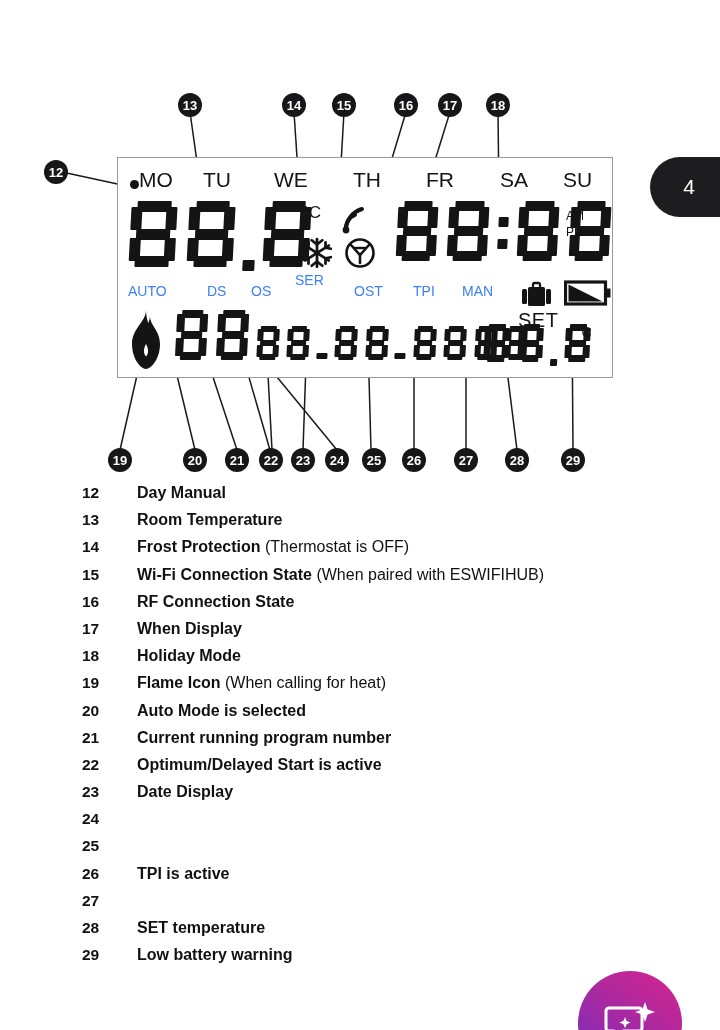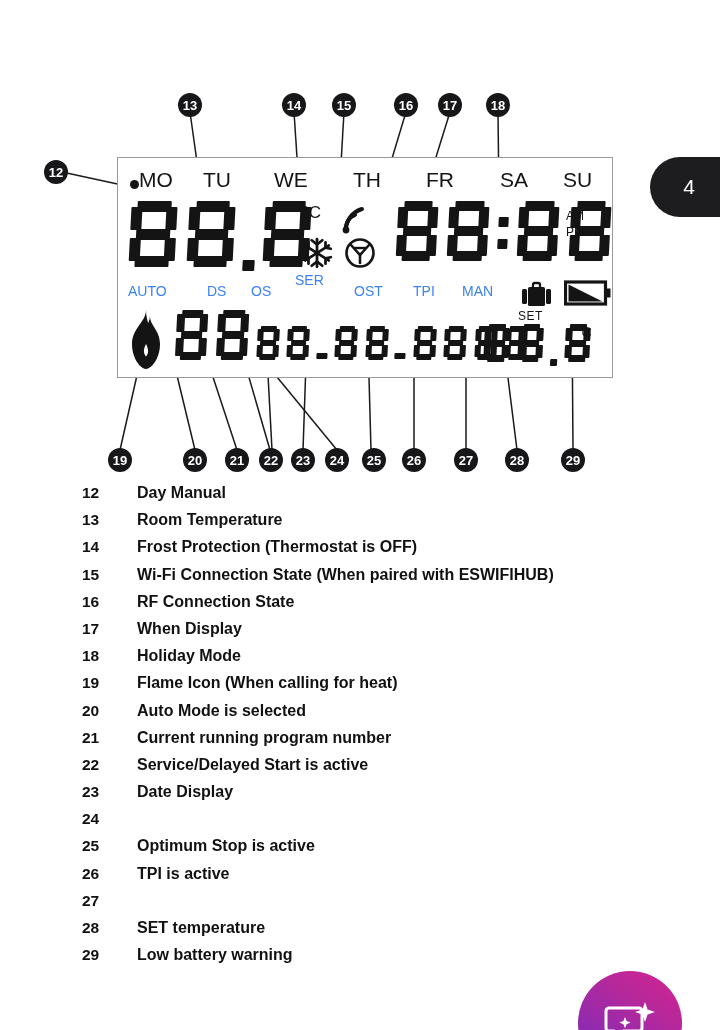--- a/index.html
+++ b/index.html
@@ -60,21 +60,21 @@
   }
   .dot{position:absolute;width:9px;height:9px;border-radius:50%;background:#141414;}
   #leader-lines{position:absolute;left:0;top:0;width:720px;height:480px;pointer-events:none;}
 
   
   #legend{position:absolute;left:0;top:484px;width:720px;}
   .lrow{position:relative;height:27.2px;}
   .lnum{position:absolute;left:82px;font-size:15.5px;font-weight:bold;color:#111;}
   .ltxt{position:absolute;left:137px;font-size:16px;color:#111;white-space:nowrap;}
   .ltxt b{font-weight:bold;}
-  .ltxt span.paren{font-weight:bold;}
+  .ltxt span.paren{font-weight:normal;}
 
   
   #fab{
     position:absolute;left:578px;top:971px;width:104px;height:104px;border-radius:50%;
     background:linear-gradient(215deg,#d5238f 0%,#b5289b 35%,#8e2bb0 72%,#7b2cb8 100%);
     display:flex;align-items:center;justify-content:center;
   }
 </style>
 </head>
 <body>
@@ -292,21 +292,21 @@
       <rect x="4" y="9" width="5" height="15" rx="1.5" fill="#141414"></rect>
       <rect x="28" y="9" width="5" height="15" rx="1.5" fill="#141414"></rect>
     </svg>
 
     <svg style="position:absolute;left:446px;top:122px" width="48" height="26" viewBox="0 0 48 26">
       <rect x="1.5" y="2" width="40" height="22" fill="none" stroke="#141414" stroke-width="3.2"></rect>
       <rect x="41.5" y="8.5" width="5" height="9" fill="#141414"></rect>
       <path d="M4.5 21.5 L4.5 4.5 L38.5 21.5 Z" fill="#141414"></path>
     </svg>
 
-    <div class="tiny" style="left:400px;top:152px;font-size:12px;letter-spacing:0.5px;">SET</div>
+    <div class="tiny" style="left:400px;top:152px;font-size:20px;letter-spacing:0.5px;">SET</div>
 
     <svg style="position:absolute;left:8px;top:150px" width="40" height="64" viewBox="0 0 40 64">
       <path d="M20 2 C20 14 6 20 6 36 C6 49 13 60 20 61 C27 60 34 49 34 36 C34 22 24 18 24 8
                C24 18 14 22 14 33 C14 40 17 45 20 46 C23 45 26 40 26 33 C26 22 20 14 20 2 Z" fill="#141414"></path>
       <path d="M20 36 C17.5 41 17 45 20 48.5 C23 45 22.5 41 20 36 Z" fill="#ffffff"></path>
     </svg>
 
     <div class="lcdskew" style="position:absolute;left:58px;top:152px;">
       <span class="digit" style="--w:31px;--t:8px;--hh:25px;width:31px;height:50px;">
         <i class="h a"></i><i class="h g"></i><i class="h d"></i>
@@ -412,32 +412,31 @@
   <div class="lrow">
     <span class="lnum">20</span>
     <span class="ltxt"><b>Auto Mode is selected</b><span class="paren"></span></span>
   </div>
   <div class="lrow">
     <span class="lnum">21</span>
     <span class="ltxt"><b>Current running program number</b><span class="paren"></span></span>
   </div>
   <div class="lrow">
     <span class="lnum">22</span>
-    <span class="ltxt"><b>Service/Delayed Start is active</b><span class="paren"></span></span>
+    <span class="ltxt"><b>Optimum/Delayed Start is active</b><span class="paren"></span></span>
   </div>
   <div class="lrow">
     <span class="lnum">23</span>
     <span class="ltxt"><b>Date Display</b><span class="paren"></span></span>
   </div>
   <div class="lrow">
     <span class="lnum">24</span>
   </div>
   <div class="lrow">
     <span class="lnum">25</span>
-    <span class="ltxt"><b>Optimum Stop is active</b><span class="paren"></span></span>
   </div>
   <div class="lrow">
     <span class="lnum">26</span>
     <span class="ltxt"><b>TPI is active</b><span class="paren"></span></span>
   </div>
   <div class="lrow">
     <span class="lnum">27</span>
   </div>
   <div class="lrow">
     <span class="lnum">28</span>

